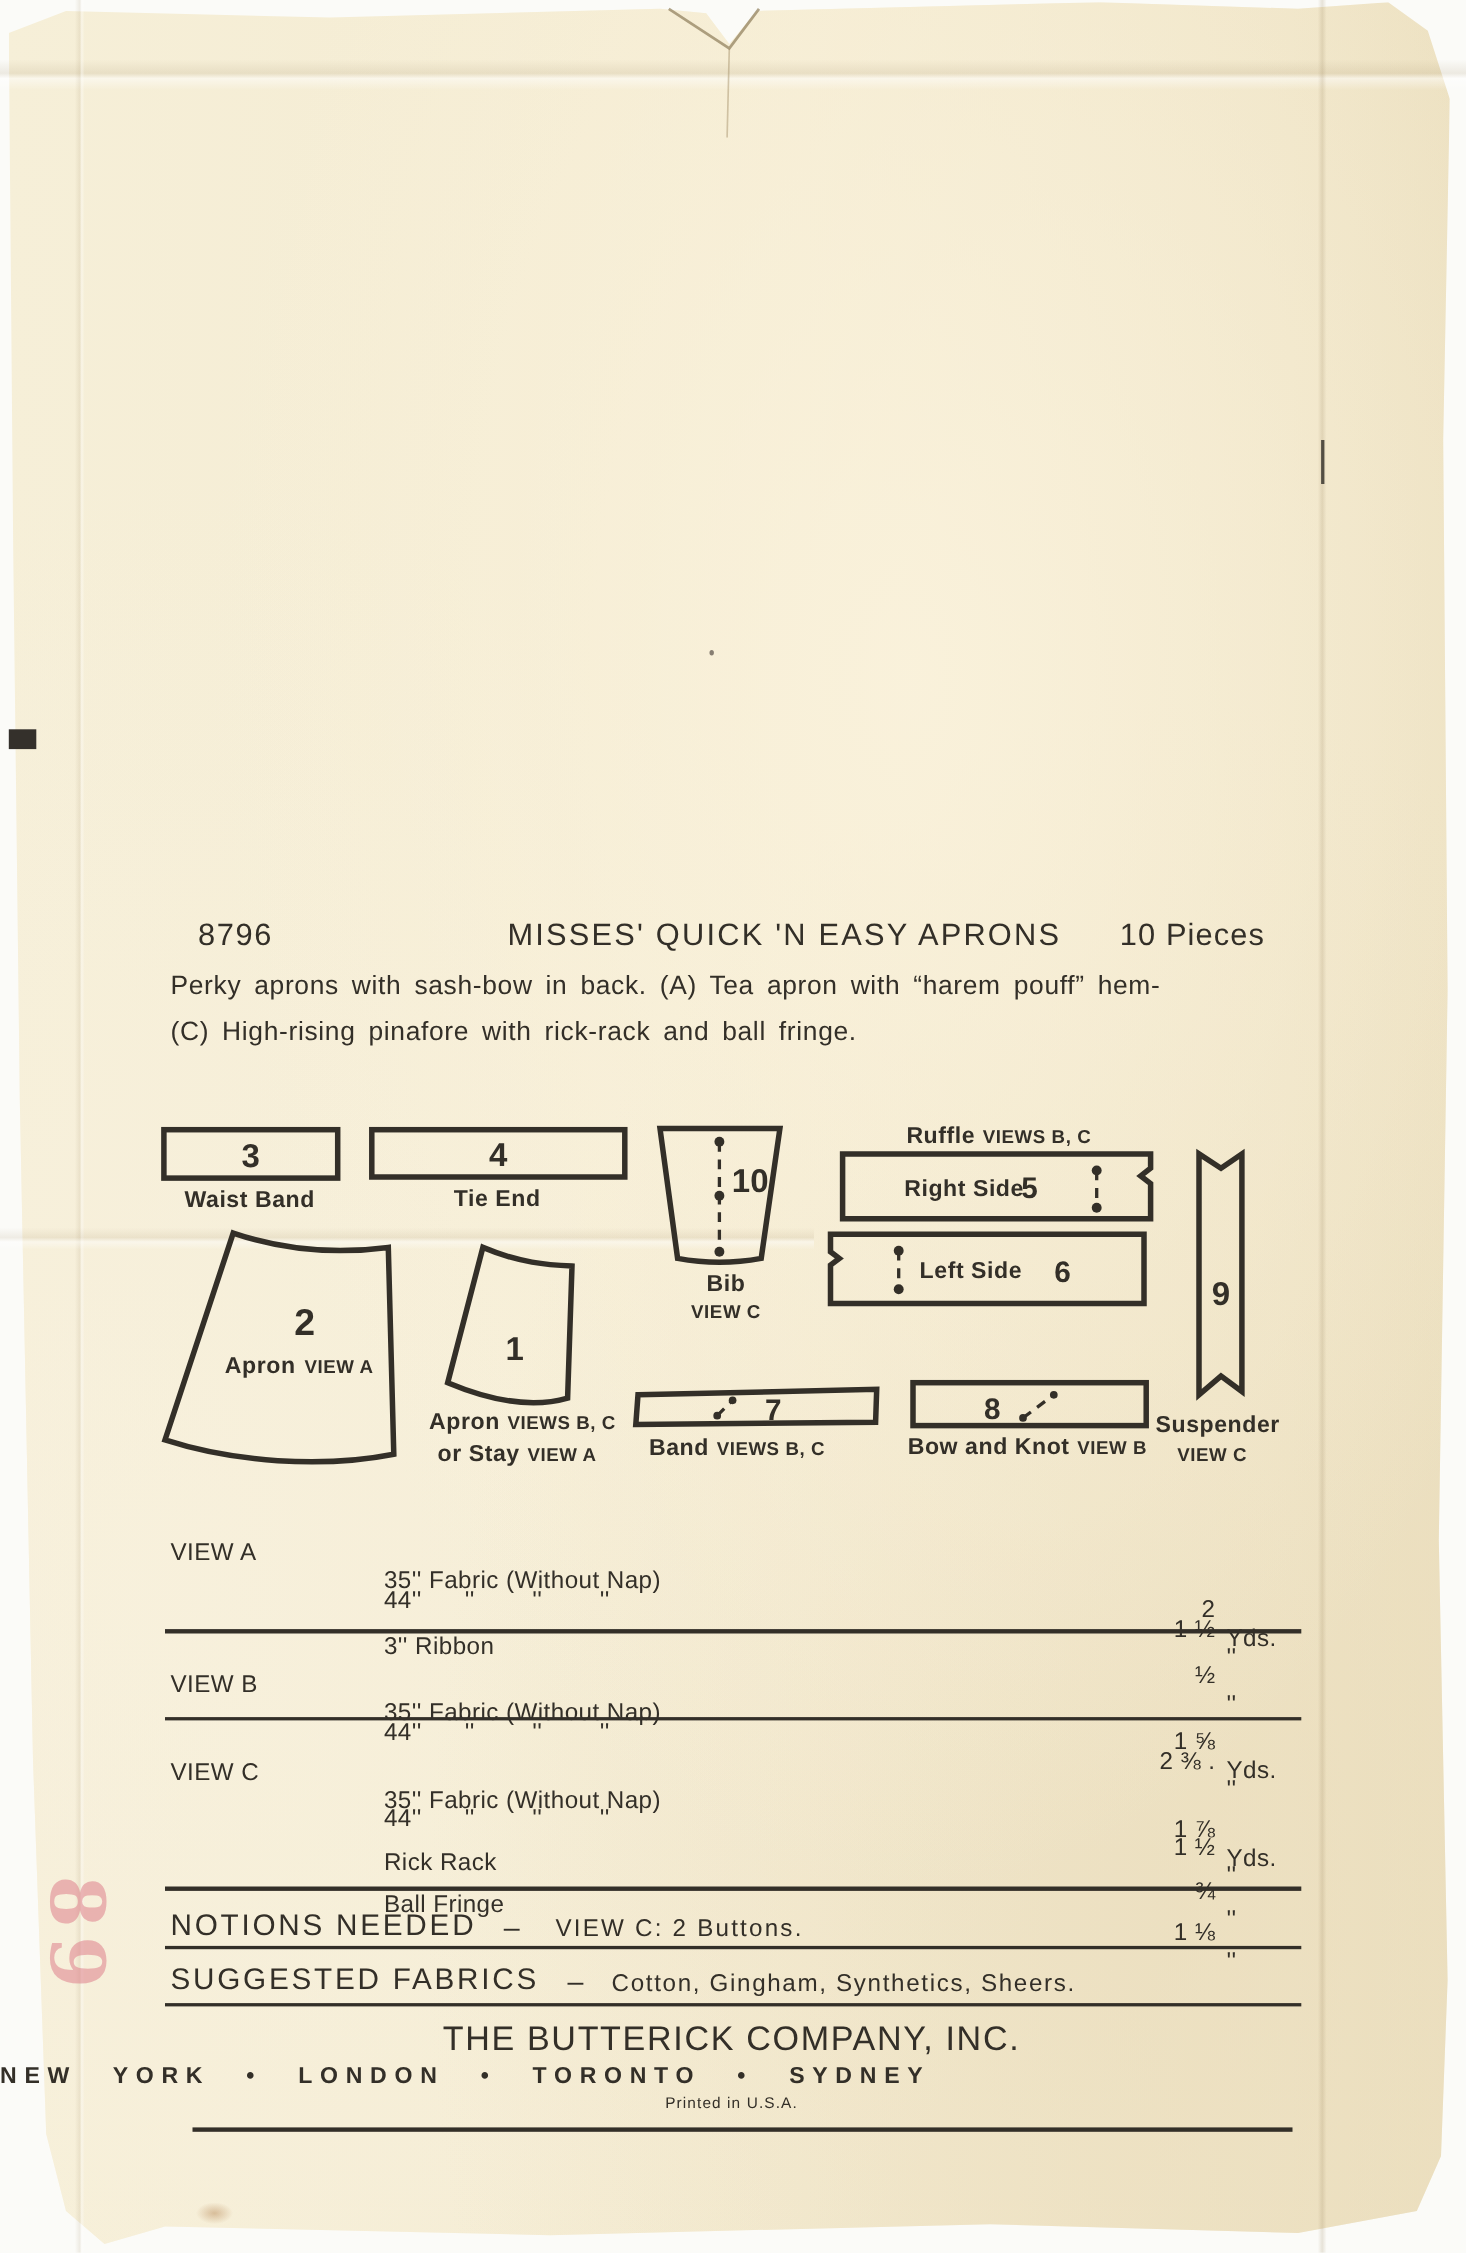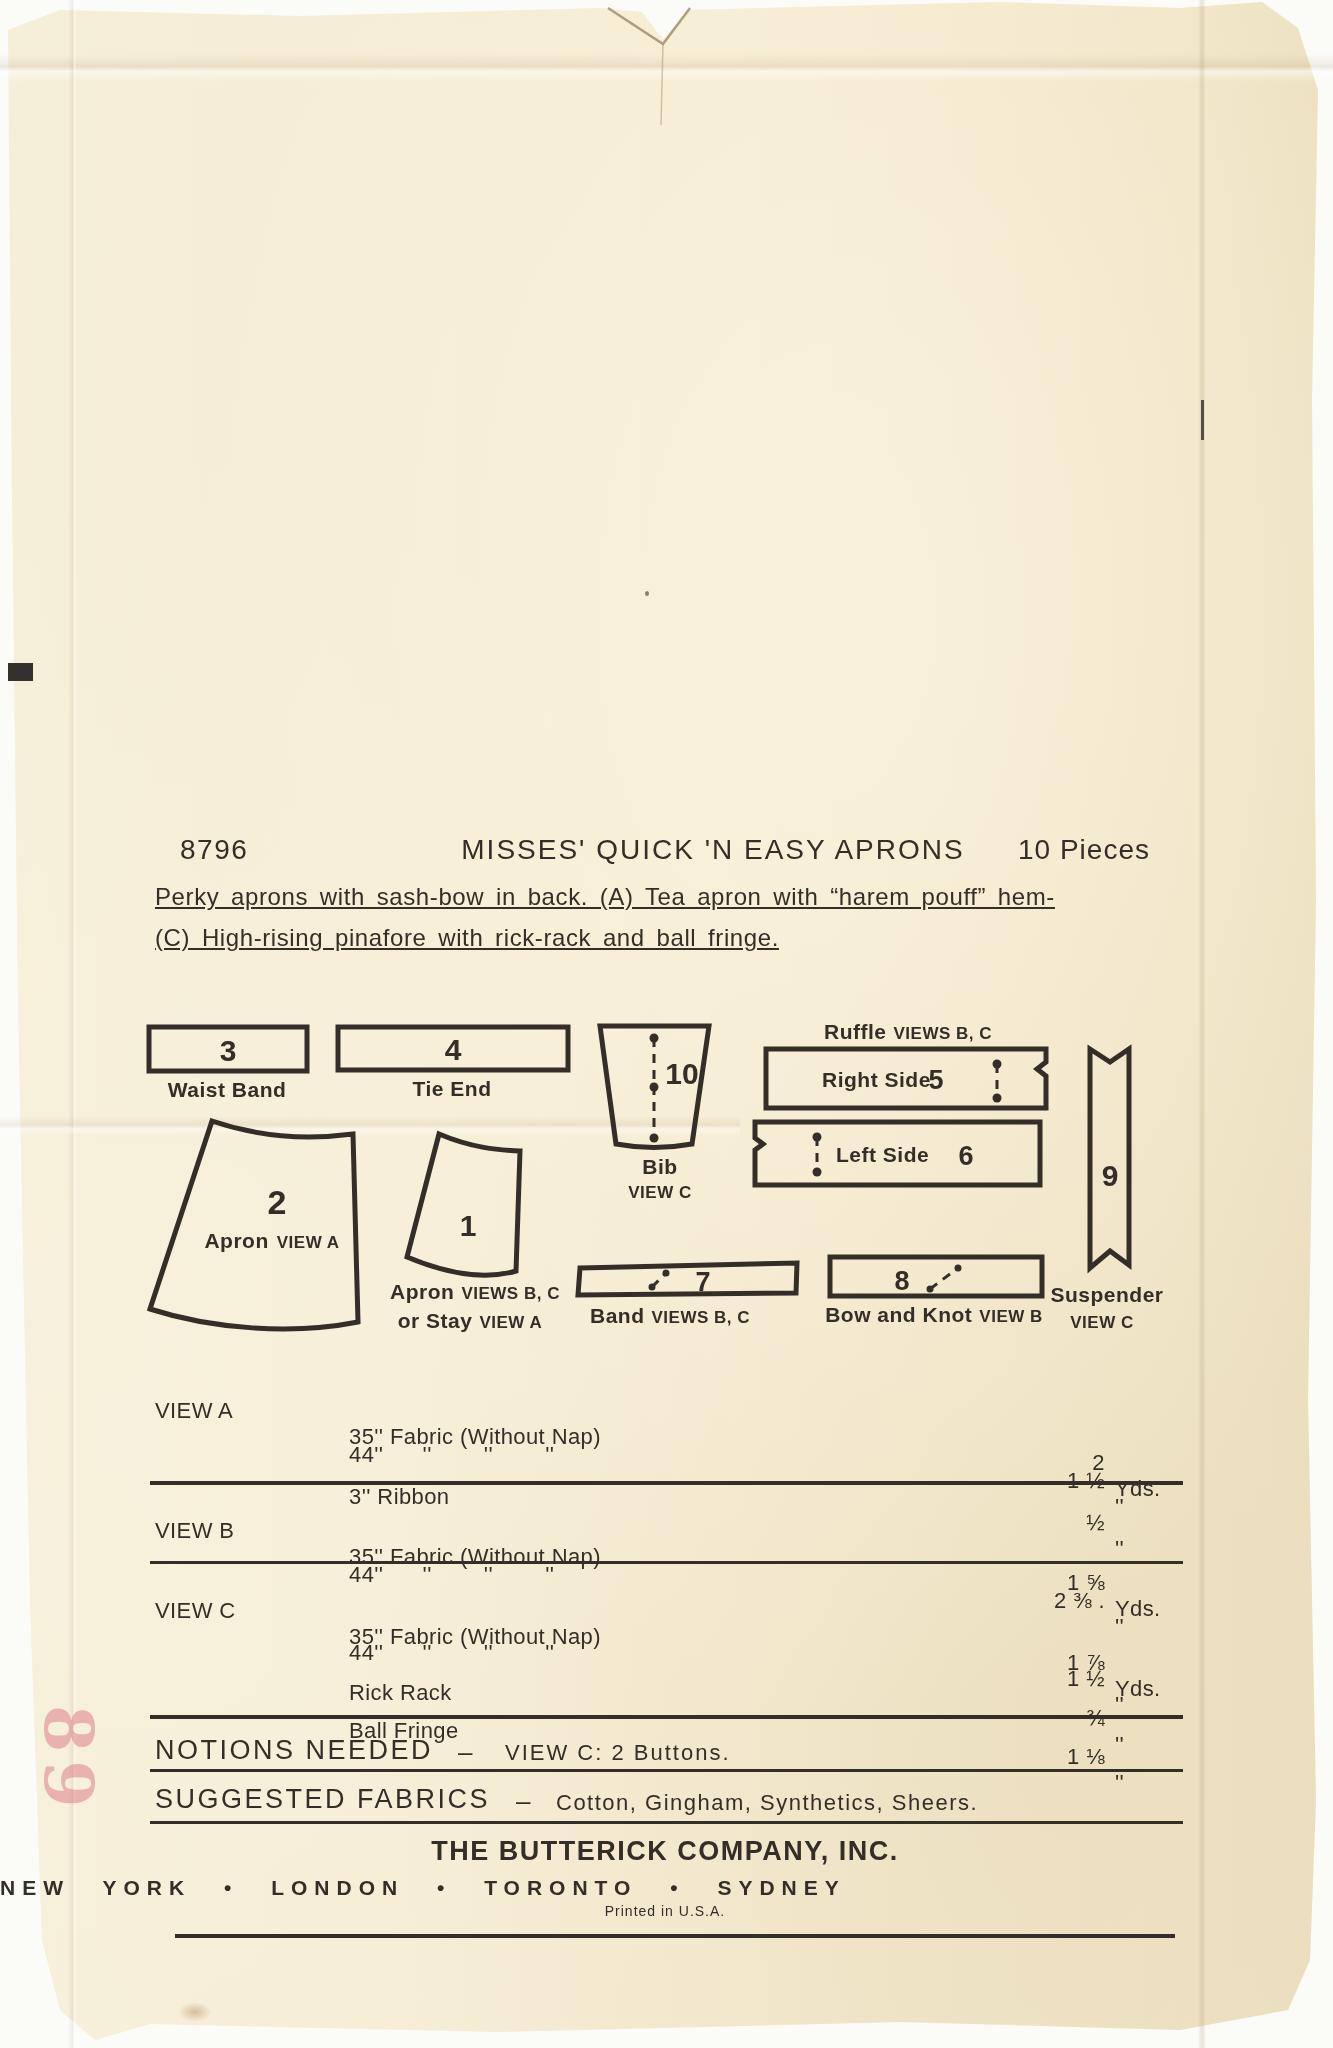--- a/index.html
+++ b/index.html
@@ -35,21 +35,21 @@
     color:rgba(223,128,141,.55);text-align:center;line-height:96px;
     font-family:"DejaVu Serif",serif;}
 
   
   .title-row{position:absolute;left:0;top:834px;width:1153px;height:34px;font-size:28px;letter-spacing:1.5px;}
   .pat-num{position:absolute;left:180px;top:0;}
   .pat-title{position:absolute;left:388px;width:650px;text-align:center;top:0;letter-spacing:2px;}
   .pat-pieces{position:absolute;left:1018px;top:0;letter-spacing:1px;}
 
   .desc{position:absolute;left:155px;top:876px;width:1030px;font-size:24px;line-height:41px;
-        letter-spacing:.6px;word-spacing:4.5px;text-decoration:underline;}
+        letter-spacing:.6px;word-spacing:4.5px;}
 
   
   .diagram{position:absolute;left:140px;top:1013px;width:1070px;height:337px;}
   .diagram svg{overflow:visible;}
   .pc{fill:none;stroke:#332f28;stroke-width:5;stroke-linejoin:miter;}
   .grain{stroke:#332f28;stroke-width:3;stroke-dasharray:9 7;fill:none;}
   .gdot{fill:#332f28;}
   .num{font-size:30px;font-weight:700;fill:#332f28;text-anchor:middle;}
   .num-sm{font-size:27px;}
   .plabel{font-size:21px;font-weight:700;fill:#332f28;text-anchor:middle;letter-spacing:.5px;}
@@ -63,21 +63,21 @@
   .yqty{position:absolute;left:980px;width:125px;text-align:right;}
   .yunit{position:absolute;left:1115px;}
   .rule{position:absolute;left:150px;width:1033px;height:4px;background:#332f28;}
   .rule-thin{height:3px;}
 
   .notion-head{position:absolute;left:155px;font-size:27px;letter-spacing:2.5px;}
   .notion-detail{position:absolute;font-size:22px;letter-spacing:2px;}
   .dash{position:absolute;font-size:26px;}
 
   .footer-company{position:absolute;left:0;width:1330px;text-align:center;top:1836px;
-    font-size:27px;font-weight:700;letter-spacing:1.5px;}
+    font-size:31px;font-weight:400;letter-spacing:1.5px;}
   .footer-cities{position:absolute;left:0;width:1330px;top:1876px;
     font-size:21px;font-weight:700;letter-spacing:7px;word-spacing:20px;}
   .footer-printed{position:absolute;left:0;width:1330px;text-align:center;top:1903px;
     font-size:14px;letter-spacing:1px;}
   .rule-final{position:absolute;left:175px;top:1934px;width:1000px;height:4px;background:#332f28;}
 </style>
 </head>
 <body>
 
 <div class="scene">

